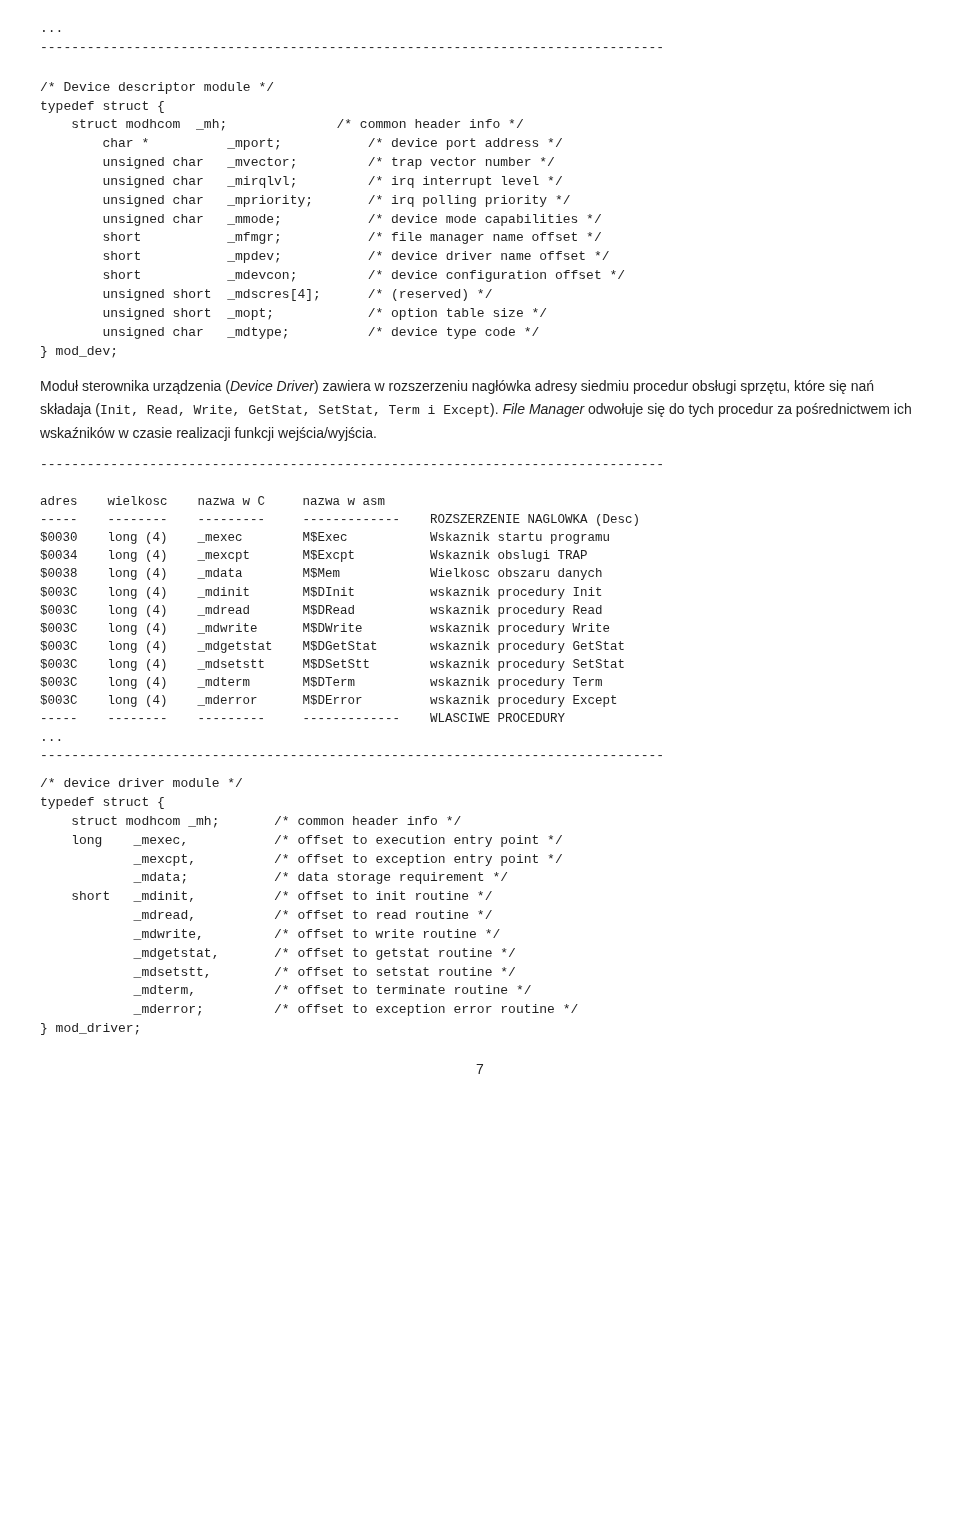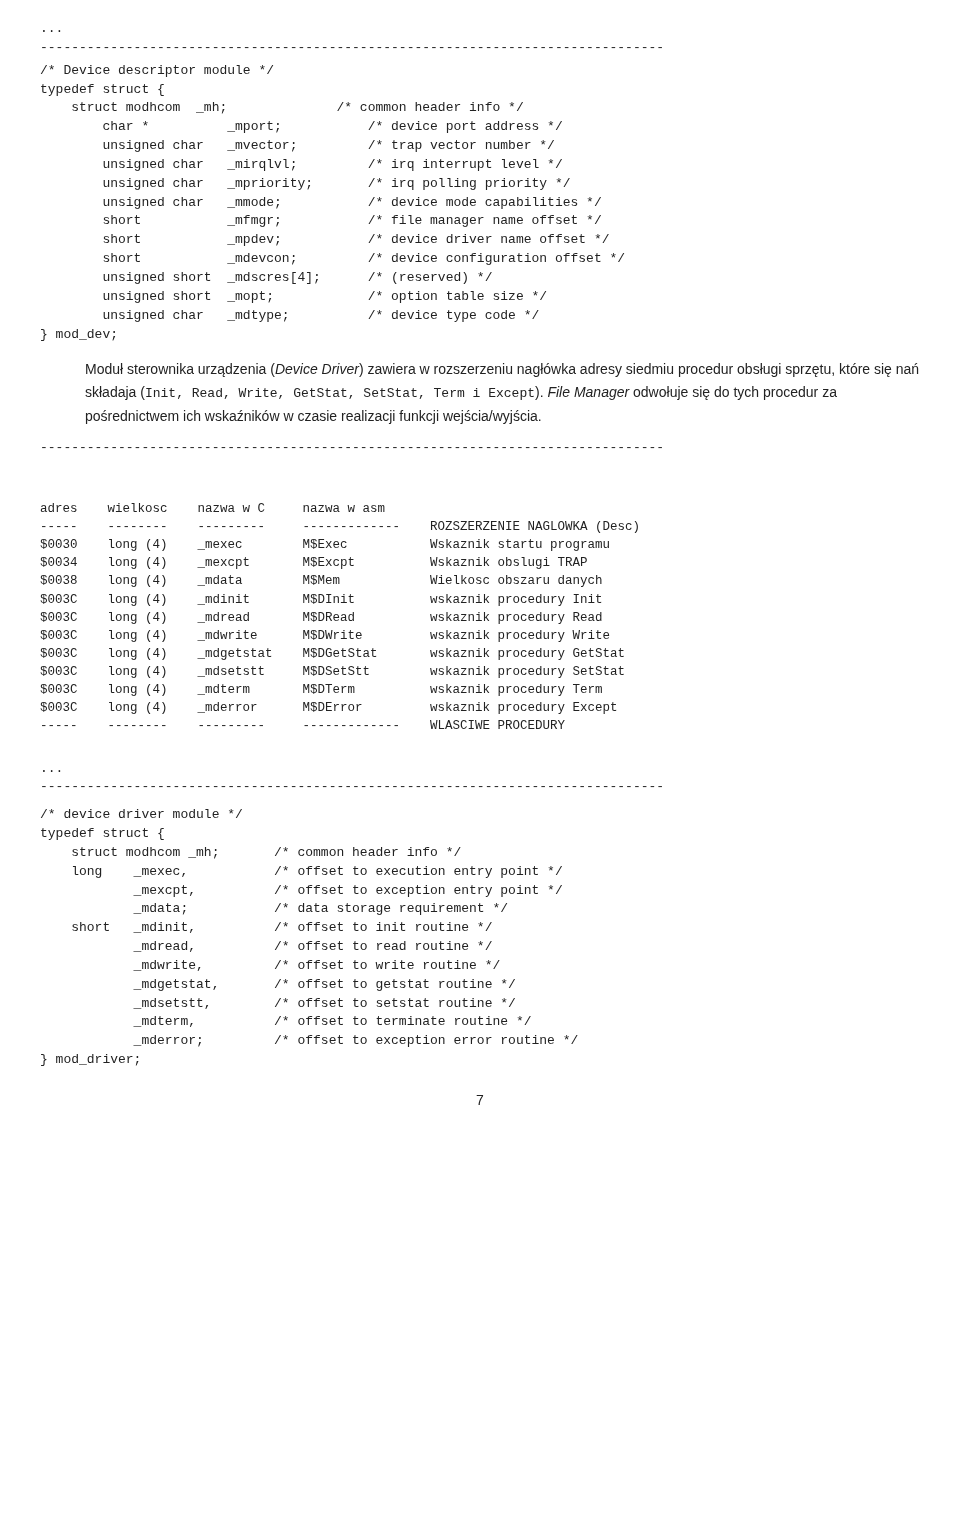--- a/index.html
+++ b/index.html
@@ -32,54 +32,54 @@
       font-size: 13px;
     }
     .prose-text em {
       font-style: italic;
     }
     .table-section {
       font-family: 'Courier New', Courier, monospace;
       font-size: 12.5px;
       white-space: pre;
       line-height: 1.45;
-      margin: 24px 0;
+      margin: 0 0;
     }
     .page-number {
       text-align: center;
       font-family: Arial, Helvetica, sans-serif;
       font-size: 14px;
       margin-top: 20px;
     }
   </style>
 </head>
 <body>
 
 <div class="page-content">
 
   <div class="code-block">...
 --------------------------------------------------------------------------------</div>
 
-  <div class="code-block" style="margin-top:4px;">/* Device descriptor module */
+  <div class="code-block" style="margin-top:21px;">/* Device descriptor module */
 typedef struct {
     struct modhcom  _mh;              /* common header info */
         char *          _mport;           /* device port address */
         unsigned char   _mvector;         /* trap vector number */
         unsigned char   _mirqlvl;         /* irq interrupt level */
         unsigned char   _mpriority;       /* irq polling priority */
         unsigned char   _mmode;           /* device mode capabilities */
         short           _mfmgr;           /* file manager name offset */
         short           _mpdev;           /* device driver name offset */
         short           _mdevcon;         /* device configuration offset */
         unsigned short  _mdscres[4];      /* (reserved) */
         unsigned short  _mopt;            /* option table size */
         unsigned char   _mdtype;          /* device type code */
 } mod_dev;</div>
 
-  <div class="prose-text" style="margin-top:14px;margin-left:45px;">
+  <div class="prose-text" style="margin-top:14px;">
     <span>Moduł sterownika urządzenia (<em>Device Driver</em>) zawiera w rozszerzeniu nagłówka adresy
 siedmiu procedur obsługi sprzętu, które się nań składaja (<code>Init, Read, Write, GetStat,
 SetStat, Term i Except</code>). <em>File Manager</em> odwołuje się do tych procedur za pośrednictwem
 ich wskaźników w czasie realizacji funkcji wejścia/wyjścia.</span>
   </div>
 
   <div class="code-block" style="margin-top:10px;">--------------------------------------------------------------------------------</div>
 
   <div class="table-section">
 <span>adres    wielkosc    nazwa w C     nazwa w asm</span>

